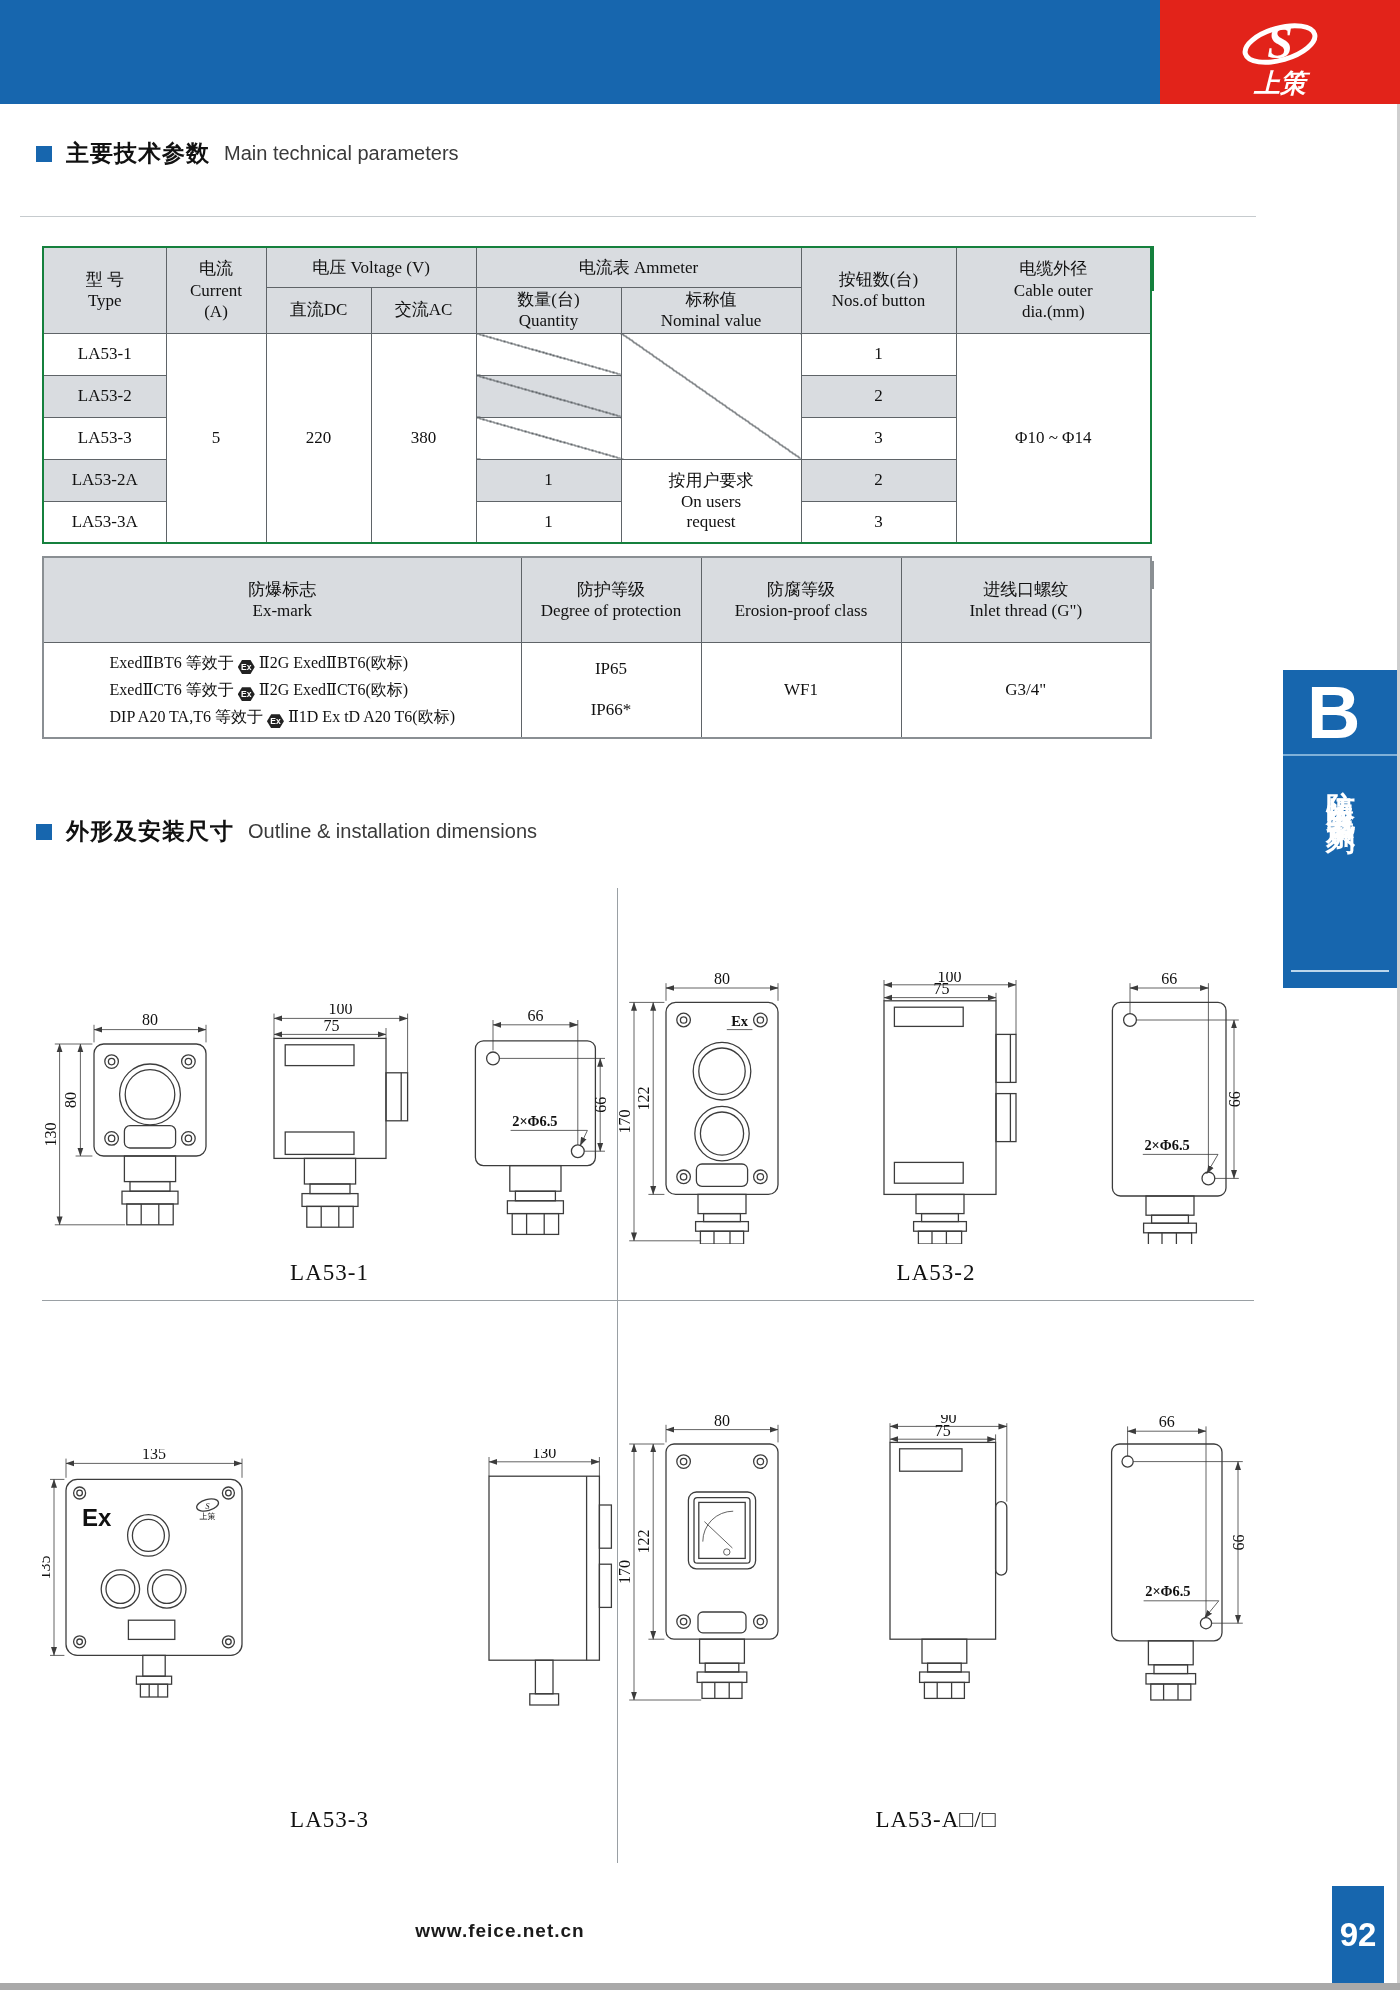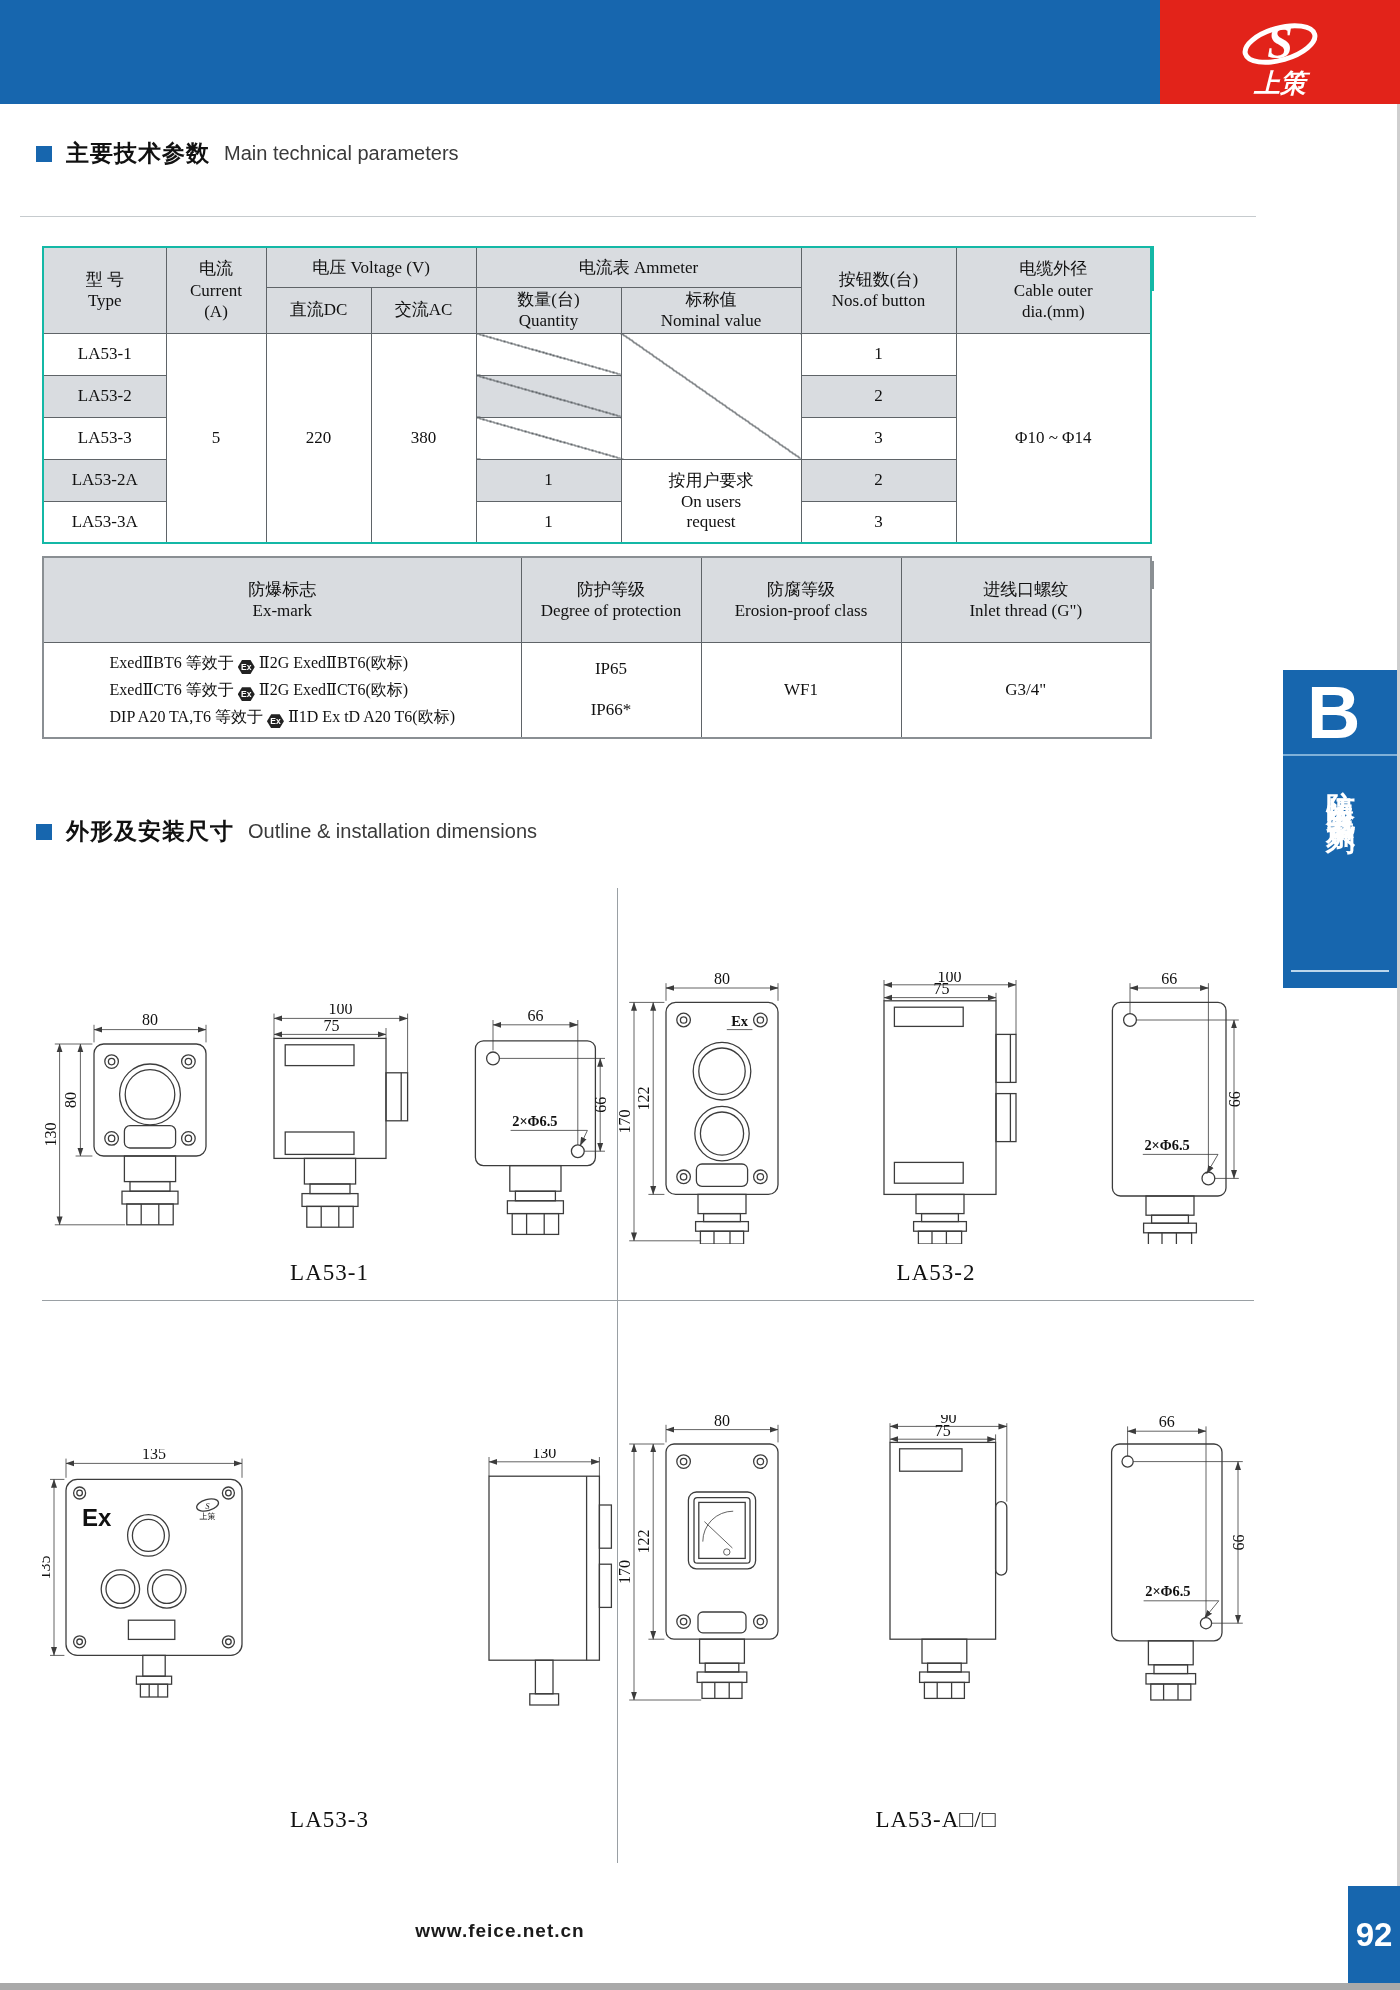--- a/index.html
+++ b/index.html
@@ -18,21 +18,21 @@
   
   .sec{position:absolute;left:36px;display:flex;align-items:center;gap:14px;}
   .sec .bullet{width:16px;height:16px;background:#1766ae;}
   .sec .zh{font-size:23px;font-weight:bold;color:#111;letter-spacing:1px;}
   .sec .en{font-size:20px;color:#3a3a3a;}
   .rule{position:absolute;left:20px;width:1236px;height:1px;background:#c6cbce;}
 
   
   table{border-collapse:collapse;table-layout:fixed;
         font-family:"Liberation Serif","DejaVu Serif",serif;color:#111;}
-  .t1{position:absolute;top:246px;left:42px;width:1108px;border:2px solid #14b8a6;}
+  .t1{position:absolute;top:246px;left:42px;width:1108px;border:2px solid #15803d;}
   .t2{position:absolute;top:556px;left:42px;width:1108px;border:2px solid #8a8f93;}
   td{border:1px solid #5f6468;text-align:center;vertical-align:middle;font-size:17px;padding:0;}
   .hc{background:#d9dce0;line-height:1.25;}
   .g{background:#d9dce0;}
   tr.hr1{height:40px;} tr.hr2{height:46px;} tr.br{height:42px;}
   tr.t2h{height:85px;} tr.t2b{height:96px;}
   .diag{background-image:linear-gradient(to right top,transparent calc(50% - 0.7px),
         #5f6468 calc(50% - 0.7px),#5f6468 calc(50% + 0.7px),transparent calc(50% + 0.7px));}
   .exline{font-size:16px;line-height:1.7;white-space:nowrap;}
   .exlines{display:inline-block;text-align:left;}
@@ -65,21 +65,21 @@
   .tab{position:absolute;top:670px;right:3px;width:114px;height:318px;background:#1766ae;color:#fff;}
   .tab-b{font-size:74px;font-weight:bold;line-height:1.05;padding:4px 0 0 24px;}
   .tab-div{height:2px;background:#7fb0d8;margin-top:2px;}
   .tab-series{writing-mode:vertical-rl;text-orientation:upright;font-weight:bold;font-size:29px;
               letter-spacing:7px;margin:12px 0 0 38px;}
   .tab-line{position:absolute;bottom:16px;left:8px;right:8px;height:2px;background:#bcd7ec;}
 
   
   .site{position:absolute;top:1920px;left:370px;width:260px;text-align:center;
         font-weight:bold;font-size:19px;color:#1a1a1a;letter-spacing:1px;}
-  .pgbox{position:absolute;top:1886px;right:0;width:52px;height:98px;background:#1766ae;color:#fff;
+  .pgbox{position:absolute;top:1886px;right:16px;width:52px;height:98px;background:#1766ae;color:#fff;
          display:flex;align-items:center;justify-content:center;font-size:33px;font-weight:bold;}
   .bstrip{position:absolute;bottom:0;left:0;width:100%;height:7px;background:#a9a9a9;}
 </style>
 </head>
 <body>
 
 <svg width="0" height="0" style="position:absolute">
   <defs>
     <marker id="arw" viewBox="0 0 10 8" refX="9.5" refY="4" markerWidth="11" markerHeight="9" orient="auto-start-reverse" markerUnits="userSpaceOnUse">
       <path d="M0,0.6 L10,4 L0,7.4 z" fill="#3c3c3c"></path>

